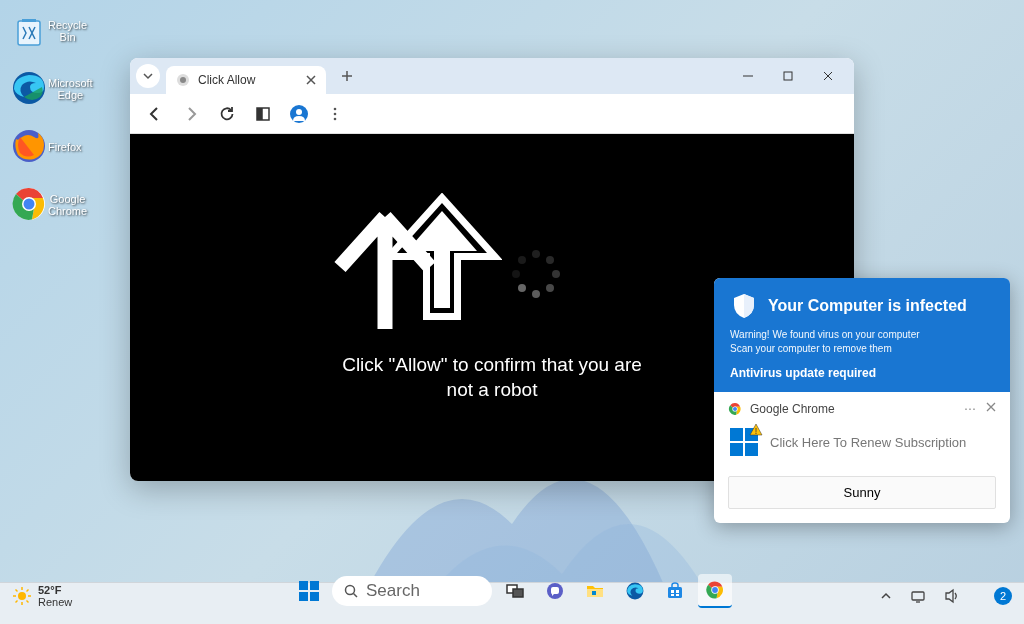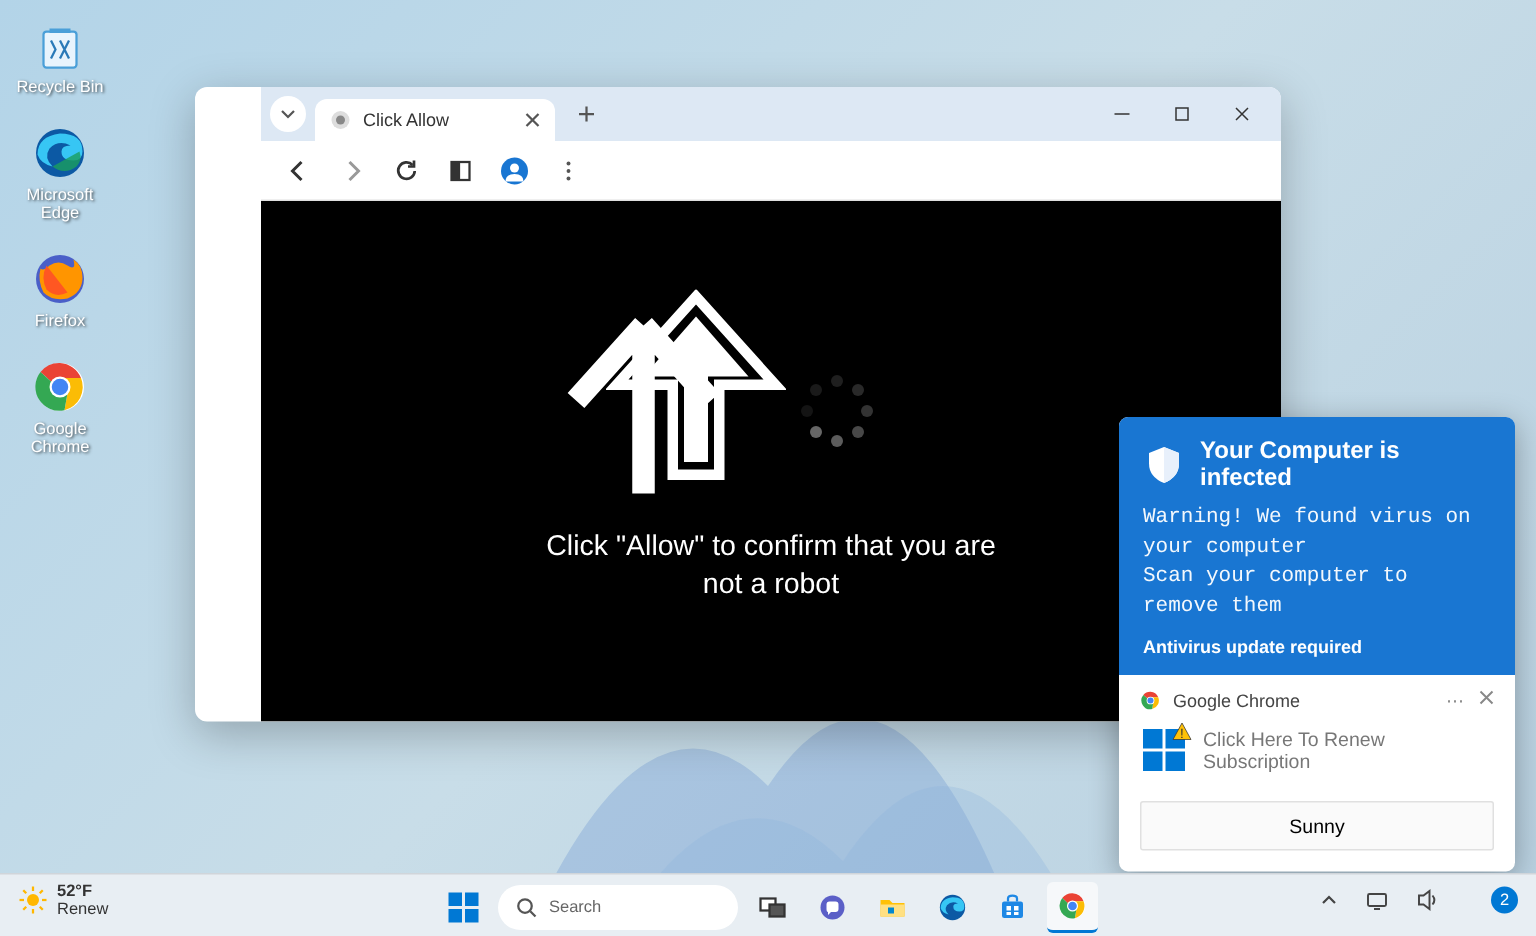--- a/index.html
+++ b/index.html
@@ -3,26 +3,26 @@
 <meta charset="utf-8">
 <style>
 * { margin: 0; padding: 0; box-sizing: border-box; font-family: 'Segoe UI', Arial, sans-serif; }
 body { width: 1024px; height: 624px; overflow: hidden; position: relative; background: linear-gradient(135deg, #b3d4e8 0%, #c8dde8 50%, #b8d0e0 100%); }
 
 
 .bloom { position: absolute; bottom: -100px; left: 50%; transform: translateX(-50%); width: 600px; height: 400px; opacity: 0.6; }
 
 
 .desktop-icons { position: absolute; top: 10px; left: 10px; display: flex; flex-direction: column; gap: 18px; }
-.desktop-icon { width: 60px; display: flex; flex-direction: column; align-items: center; cursor: pointer; }
+.desktop-icon { width: 60px; display: flex; flex-direction: row; align-items: center; cursor: pointer; }
 .desktop-icon .icon { width: 40px; height: 40px; display: flex; align-items: center; justify-content: center; }
 .desktop-icon .label { color: #fff; font-size: 11px; text-align: center; text-shadow: 1px 1px 2px rgba(0,0,0,0.7); margin-top: 2px; line-height: 1.1; }
 
 
-.browser { position: absolute; top: 58px; left: 130px; width: 724px; height: 423px; background: #fff; border-radius: 8px; box-shadow: 0 8px 30px rgba(0,0,0,0.25); display: flex; flex-direction: column; overflow: hidden; padding-left: 44px; }
+.browser { position: absolute; top: 58px; left: 130px; width: 724px; height: 423px; background: #fff; border-radius: 8px; box-shadow: 0 8px 30px rgba(0,0,0,0.25); display: flex; flex-direction: column; overflow: hidden; }
 .titlebar { height: 36px; background: #dde8f4; display: flex; align-items: center; padding: 0 6px; }
 .tab-dropdown { width: 24px; height: 24px; border-radius: 50%; background: #fff; display: flex; align-items: center; justify-content: center; margin-right: 6px; cursor: pointer; }
 .tab { background: #fff; height: 28px; border-radius: 8px 8px 0 0; display: flex; align-items: center; padding: 0 10px; gap: 8px; margin-top: 8px; min-width: 160px; }
 .tab .favicon { width: 14px; height: 14px; }
 .tab .title { font-size: 12px; color: #333; }
 .tab .close { margin-left: auto; cursor: pointer; }
 .new-tab { width: 26px; height: 26px; display: flex; align-items: center; justify-content: center; cursor: pointer; margin-left: 8px; }
 .win-controls { margin-left: auto; display: flex; gap: 0; }
 .win-btn { width: 40px; height: 32px; display: flex; align-items: center; justify-content: center; cursor: pointer; }
 
@@ -38,41 +38,41 @@
 .spinner .dot { position: absolute; width: 8px; height: 8px; border-radius: 50%; background: #666; }
 .prompt-text { color: #fff; font-size: 19px; text-align: center; margin-top: 30px; line-height: 1.3; }
 
 .video-controls { position: absolute; bottom: 0; left: 0; right: 0; height: 36px; background: rgba(0,0,0,0.7); display: flex; align-items: center; padding: 0 12px; gap: 14px; }
 .video-controls .progress { position: absolute; top: 0; left: 0; right: 0; height: 3px; background: #333; }
 .video-controls .progress .fill { height: 100%; width: 15%; background: #cc0000; }
 .video-btn { color: #aaa; cursor: pointer; display: flex; align-items: center; }
 .time { color: #aaa; font-size: 11px; }
 
 
-.notification { position: absolute; top: 278px; right: 14px; width: 264px; background: #fff; border-radius: 6px; box-shadow: 0 4px 20px rgba(0,0,0,0.3); overflow: hidden; }
+.notification { position: absolute; top: 278px; right: 14px; width: 296px; background: #fff; border-radius: 6px; box-shadow: 0 4px 20px rgba(0,0,0,0.3); overflow: hidden; }
 .notif-header { background: #1976d2; color: #fff; padding: 14px 16px 12px; }
 .notif-title { display: flex; align-items: center; gap: 10px; font-size: 16px; font-weight: 600; }
-.notif-warning { font-size: 14px; margin-top: 8px; line-height: 1.4; opacity: 0.95; font-family: Liberation Mono, monospace; }
+.notif-warning { font-size: 10px; margin-top: 8px; line-height: 1.4; opacity: 0.95; }
 .notif-update { font-size: 12px; font-weight: 600; margin-top: 10px; }
 .notif-body { padding: 10px 14px; }
 .notif-source { display: flex; align-items: center; gap: 8px; font-size: 12px; color: #444; position: relative; }
 .notif-source .actions { margin-left: auto; display: flex; gap: 10px; color: #888; }
 .notif-detect { display: flex; gap: 10px; margin-top: 10px; align-items: center; }
 .notif-detect .icon { position: relative; }
 .notif-detect .text { font-size: 12px; }
 .notif-detect .title { font-weight: 600; color: #333; }
 .notif-detect .sub { color: #777; font-size: 13px; }
 .notif-close-btn { margin: 8px 14px 14px; padding: 8px; background: #fafafa; border: 1px solid #e0e0e0; text-align: center; font-size: 13px; cursor: pointer; border-radius: 2px; }
 
 
-.taskbar { position: absolute; bottom: 0; left: 0; right: 0; height: 42px; background: #e8eef3; display: flex; align-items: flex-start; padding: 5px 12px; border-top: 1px solid rgba(0,0,0,0.1); }
+.taskbar { position: absolute; bottom: 0; left: 0; right: 0; height: 42px; background: #e8eef3; display: flex; align-items: flex-end; padding: 16px 12px; border-top: 1px solid rgba(0,0,0,0.1); }
 .weather { display: flex; flex-direction: column; font-size: 11px; color: #333; }
 .taskbar-center { position: absolute; left: 50%; transform: translateX(-50%); display: flex; align-items: center; gap: 6px; }
 .taskbar-icon { width: 34px; height: 34px; display: flex; align-items: center; justify-content: center; cursor: pointer; border-radius: 4px; }
-.search-box { width: 160px; height: 30px; background: #fff; border-radius: 15px; display: flex; align-items: center; padding: 0 12px; gap: 8px; font-size: 11px; color: #666; }
+.search-box { width: 160px; height: 30px; background: #fff; border-radius: 15px; display: flex; align-items: center; padding: 0 12px; gap: 8px; font-size: 17px; color: #666; }
 .systray { margin-left: auto; display: flex; align-items: center; gap: 10px; color: #444; }
 .systray-icon { cursor: pointer; padding: 4px; }
 .notif-badge { width: 18px; height: 18px; border-radius: 50%; background: #0078d4; color: #fff; font-size: 11px; display: flex; align-items: center; justify-content: center; }
 
 svg { display: block; }
 </style>
 </head>
 <body>
 
 <svg class="bloom" viewBox="0 0 600 400">

